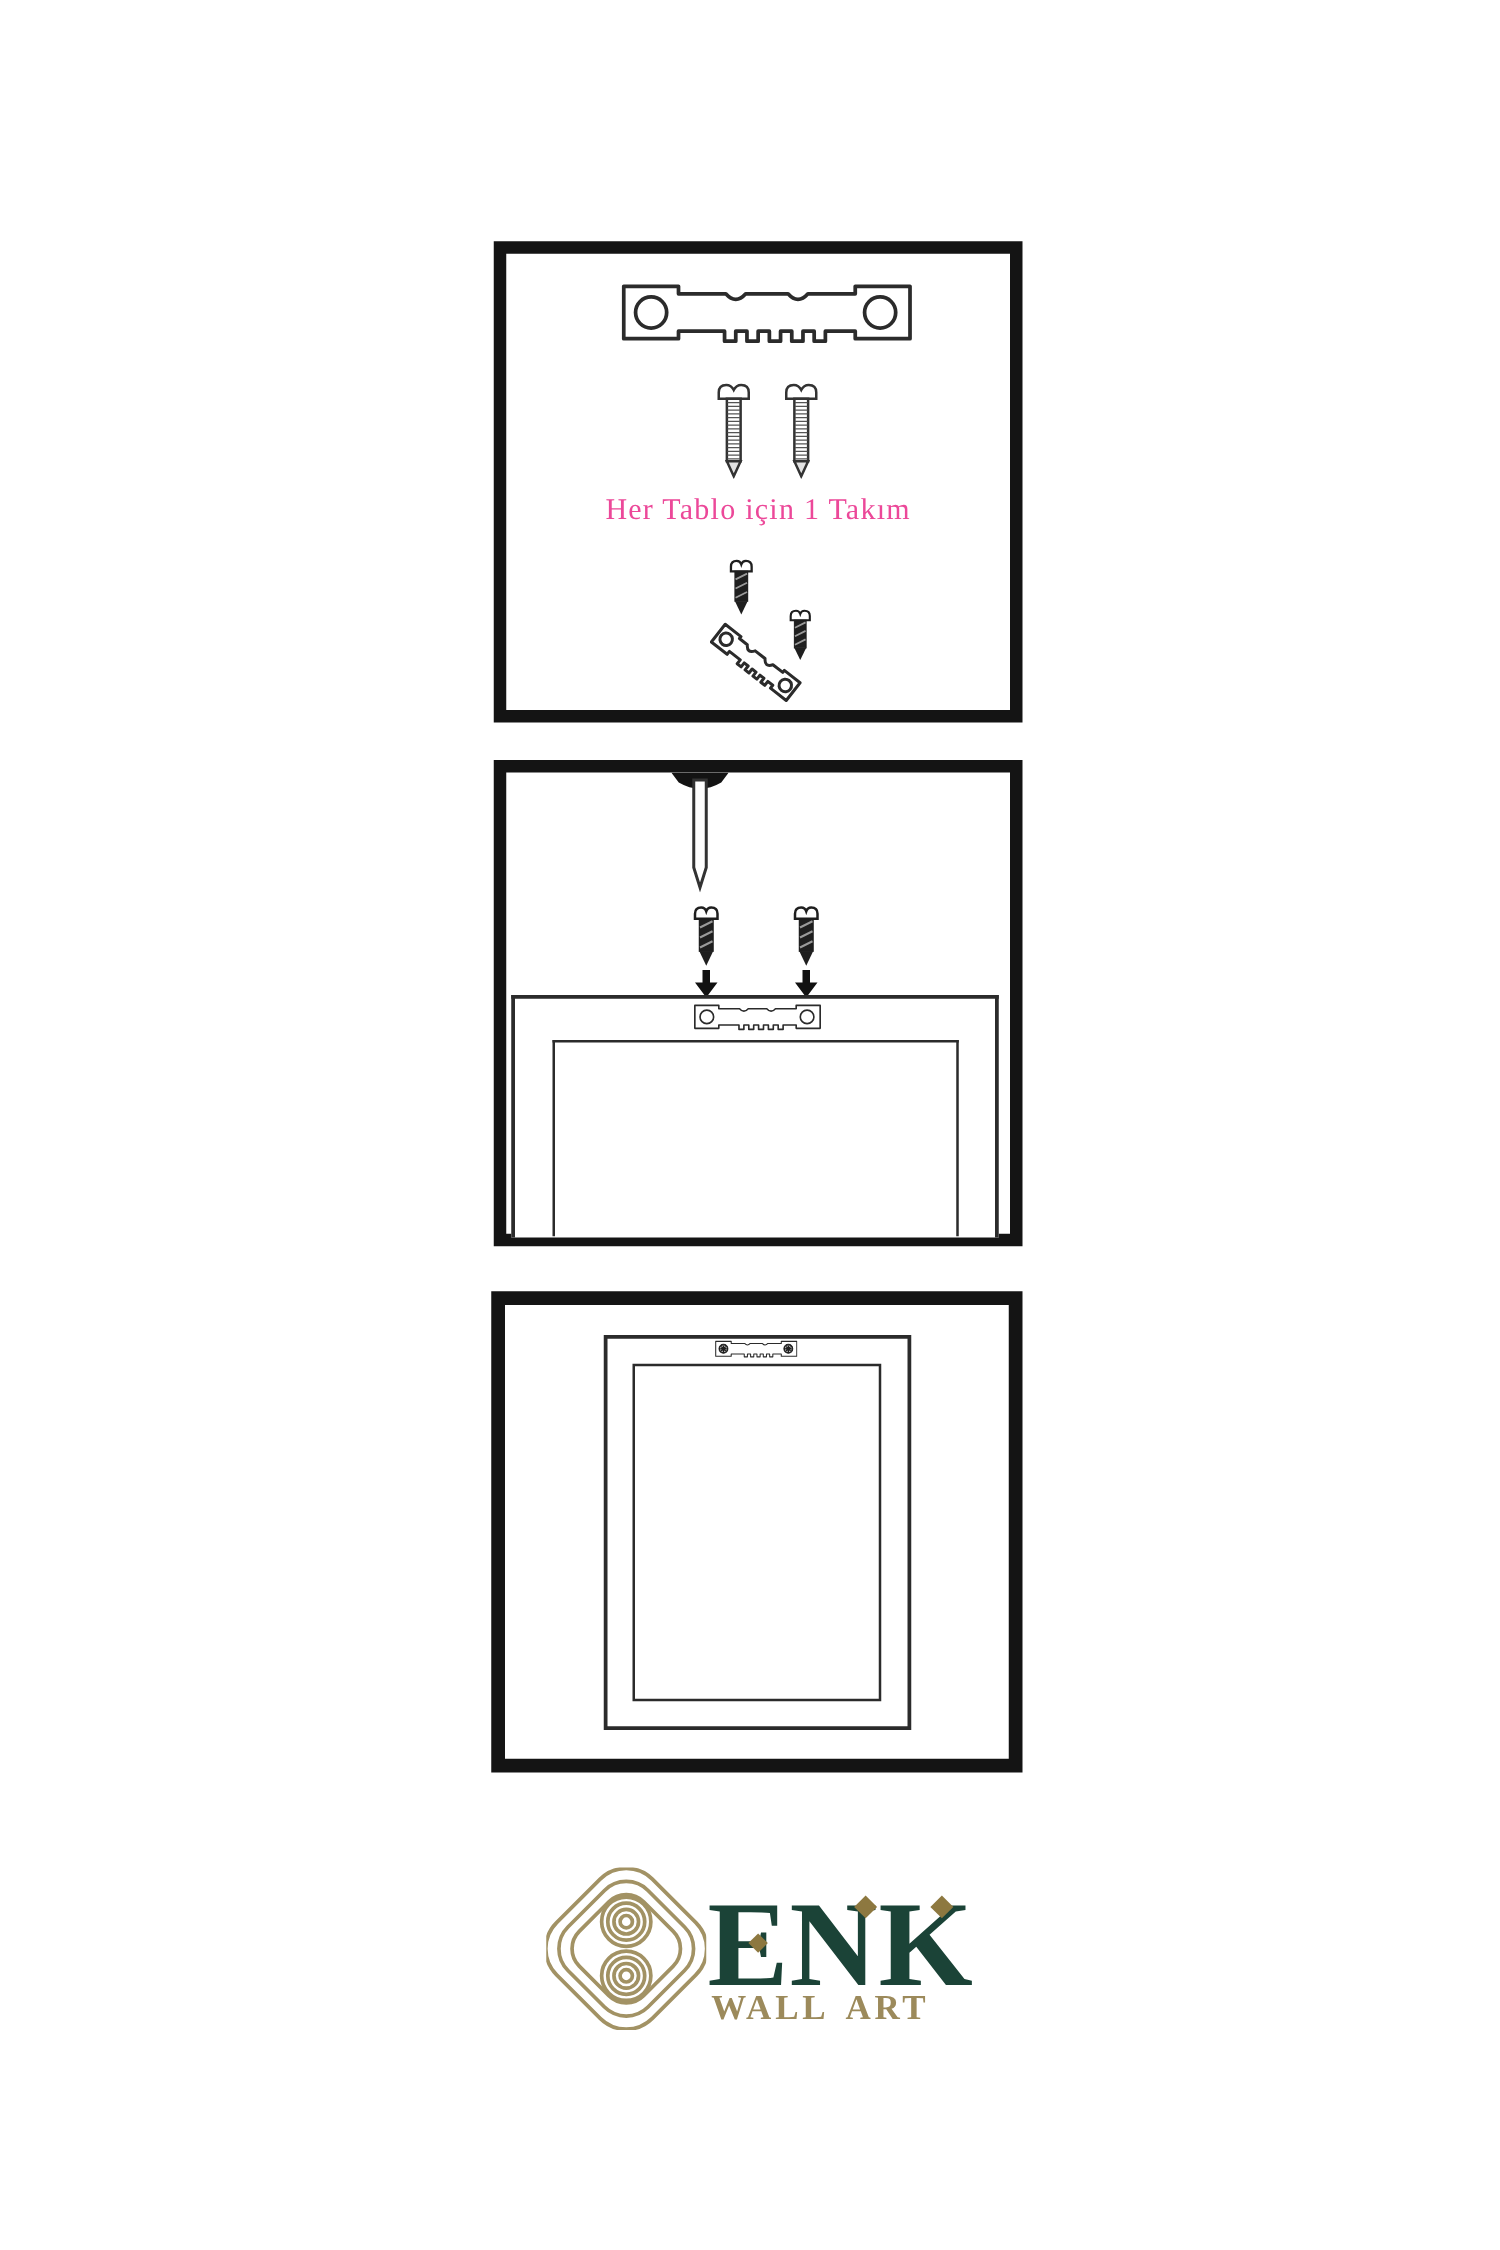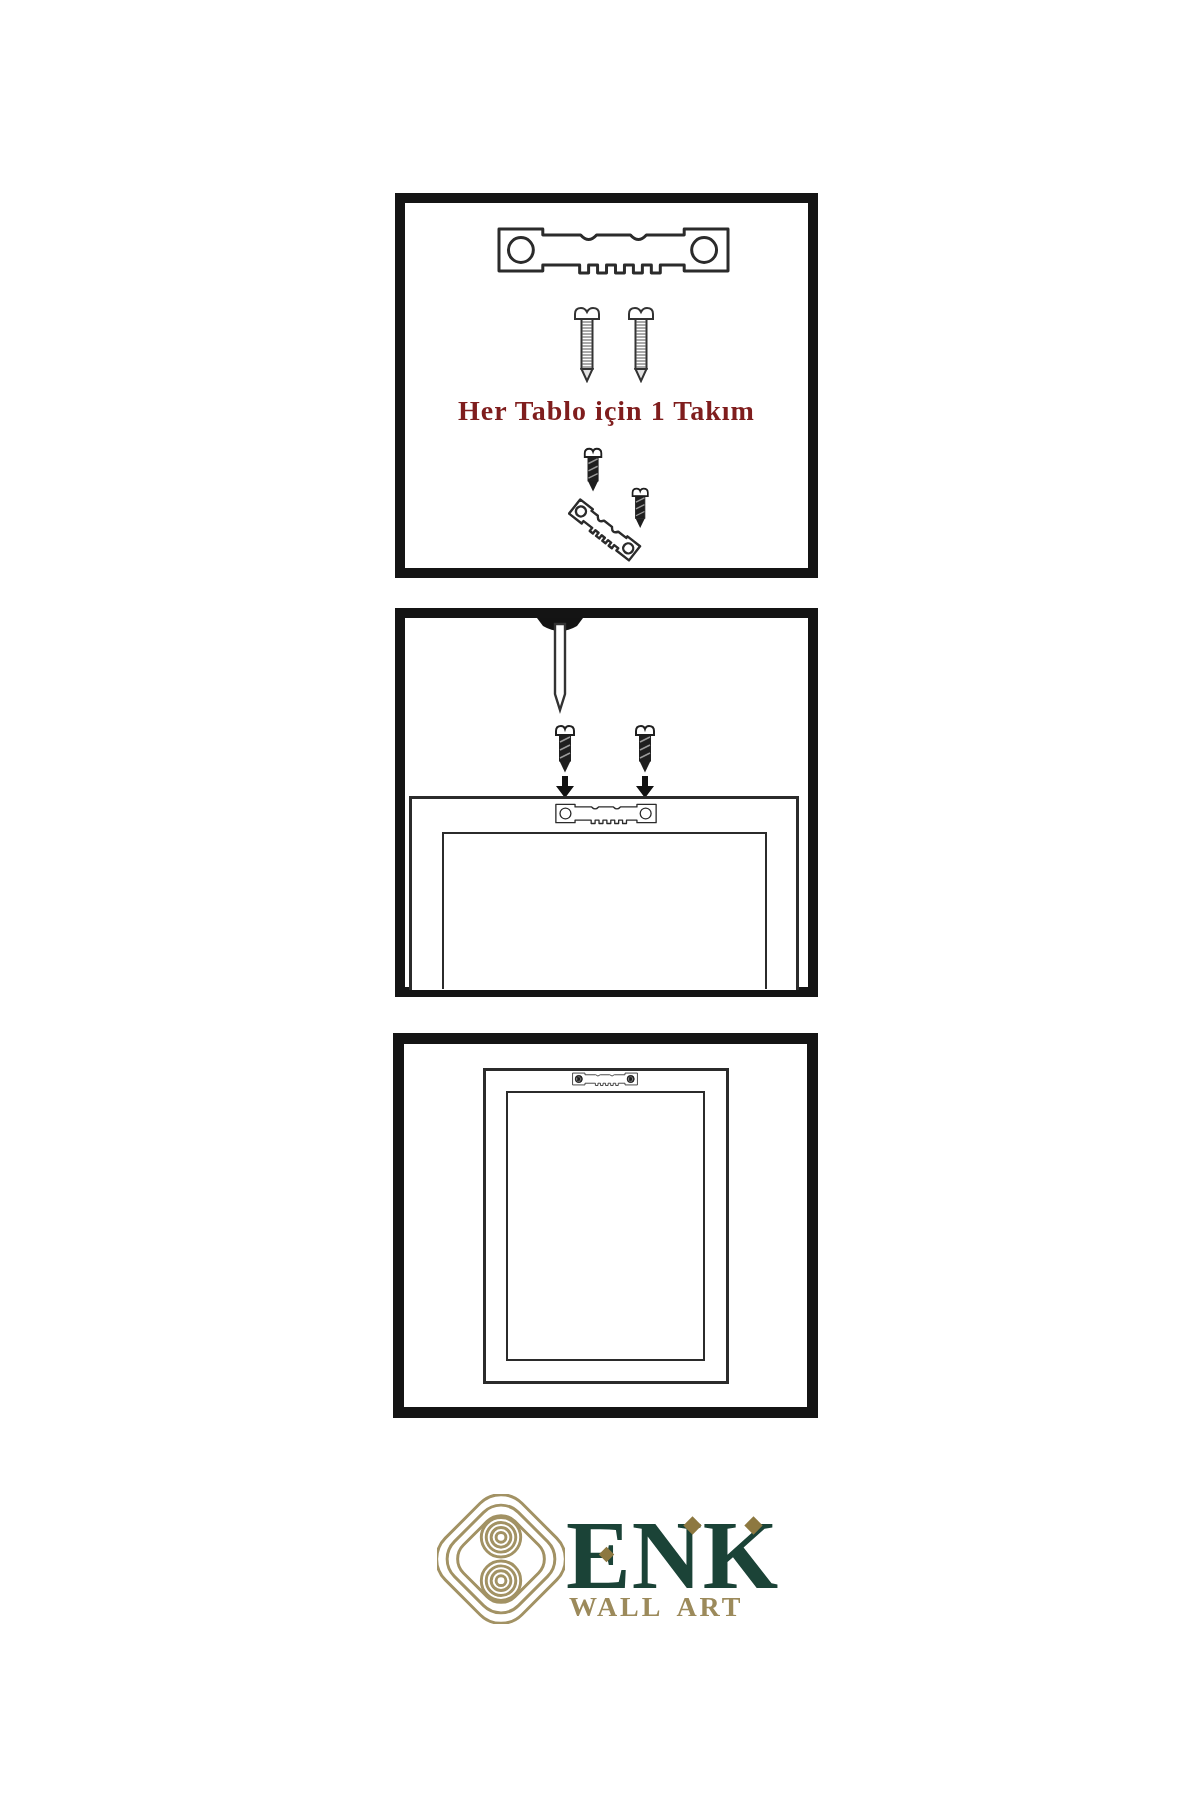--- a/index.html
+++ b/index.html
@@ -1,22 +1,22 @@
 <!DOCTYPE html>
 <html><head>
 <meta charset="utf-8">
 <style>
   html,body{margin:0;padding:0;background:#ffffff;}
   #sheet{position:relative;width:1200px;height:1800px;background:#ffffff;overflow:hidden;
          font-family:"Liberation Serif", serif;}
   .abs{position:absolute;}
   .panel{position:absolute;border:10px solid #141414;background:#ffffff;}
   #panel3{border-width:11px;}
-  .caption{position:absolute;left:0;right:0;text-align:center;color:#7f1d1d;
-           font-size:28px;letter-spacing:1px;font-weight:700;}
+  .caption{position:absolute;left:0;right:0;text-align:center;color:#ec4899;
+           font-size:24px;letter-spacing:1px;font-weight:400;}
   .frame-edge{position:absolute;border:3px solid #2b2b2b;border-bottom:none;background:#ffffff;}
   .frame-edge.inner{border-width:2px;}
   .frame-full{position:absolute;border:3px solid #2b2b2b;background:#ffffff;}
   .frame-full.inner{border-width:2px;}
   .diamond{position:absolute;background:#8d7840;transform:rotate(45deg);}
   .brand{position:absolute;color:#1b4337;font-weight:700;font-size:97px;line-height:1;
          letter-spacing:1px;}
   .brand-sub{position:absolute;color:#9c8a5b;font-weight:700;font-size:28px;line-height:1;
          letter-spacing:3px;word-spacing:6px;}
   svg{display:block;}

